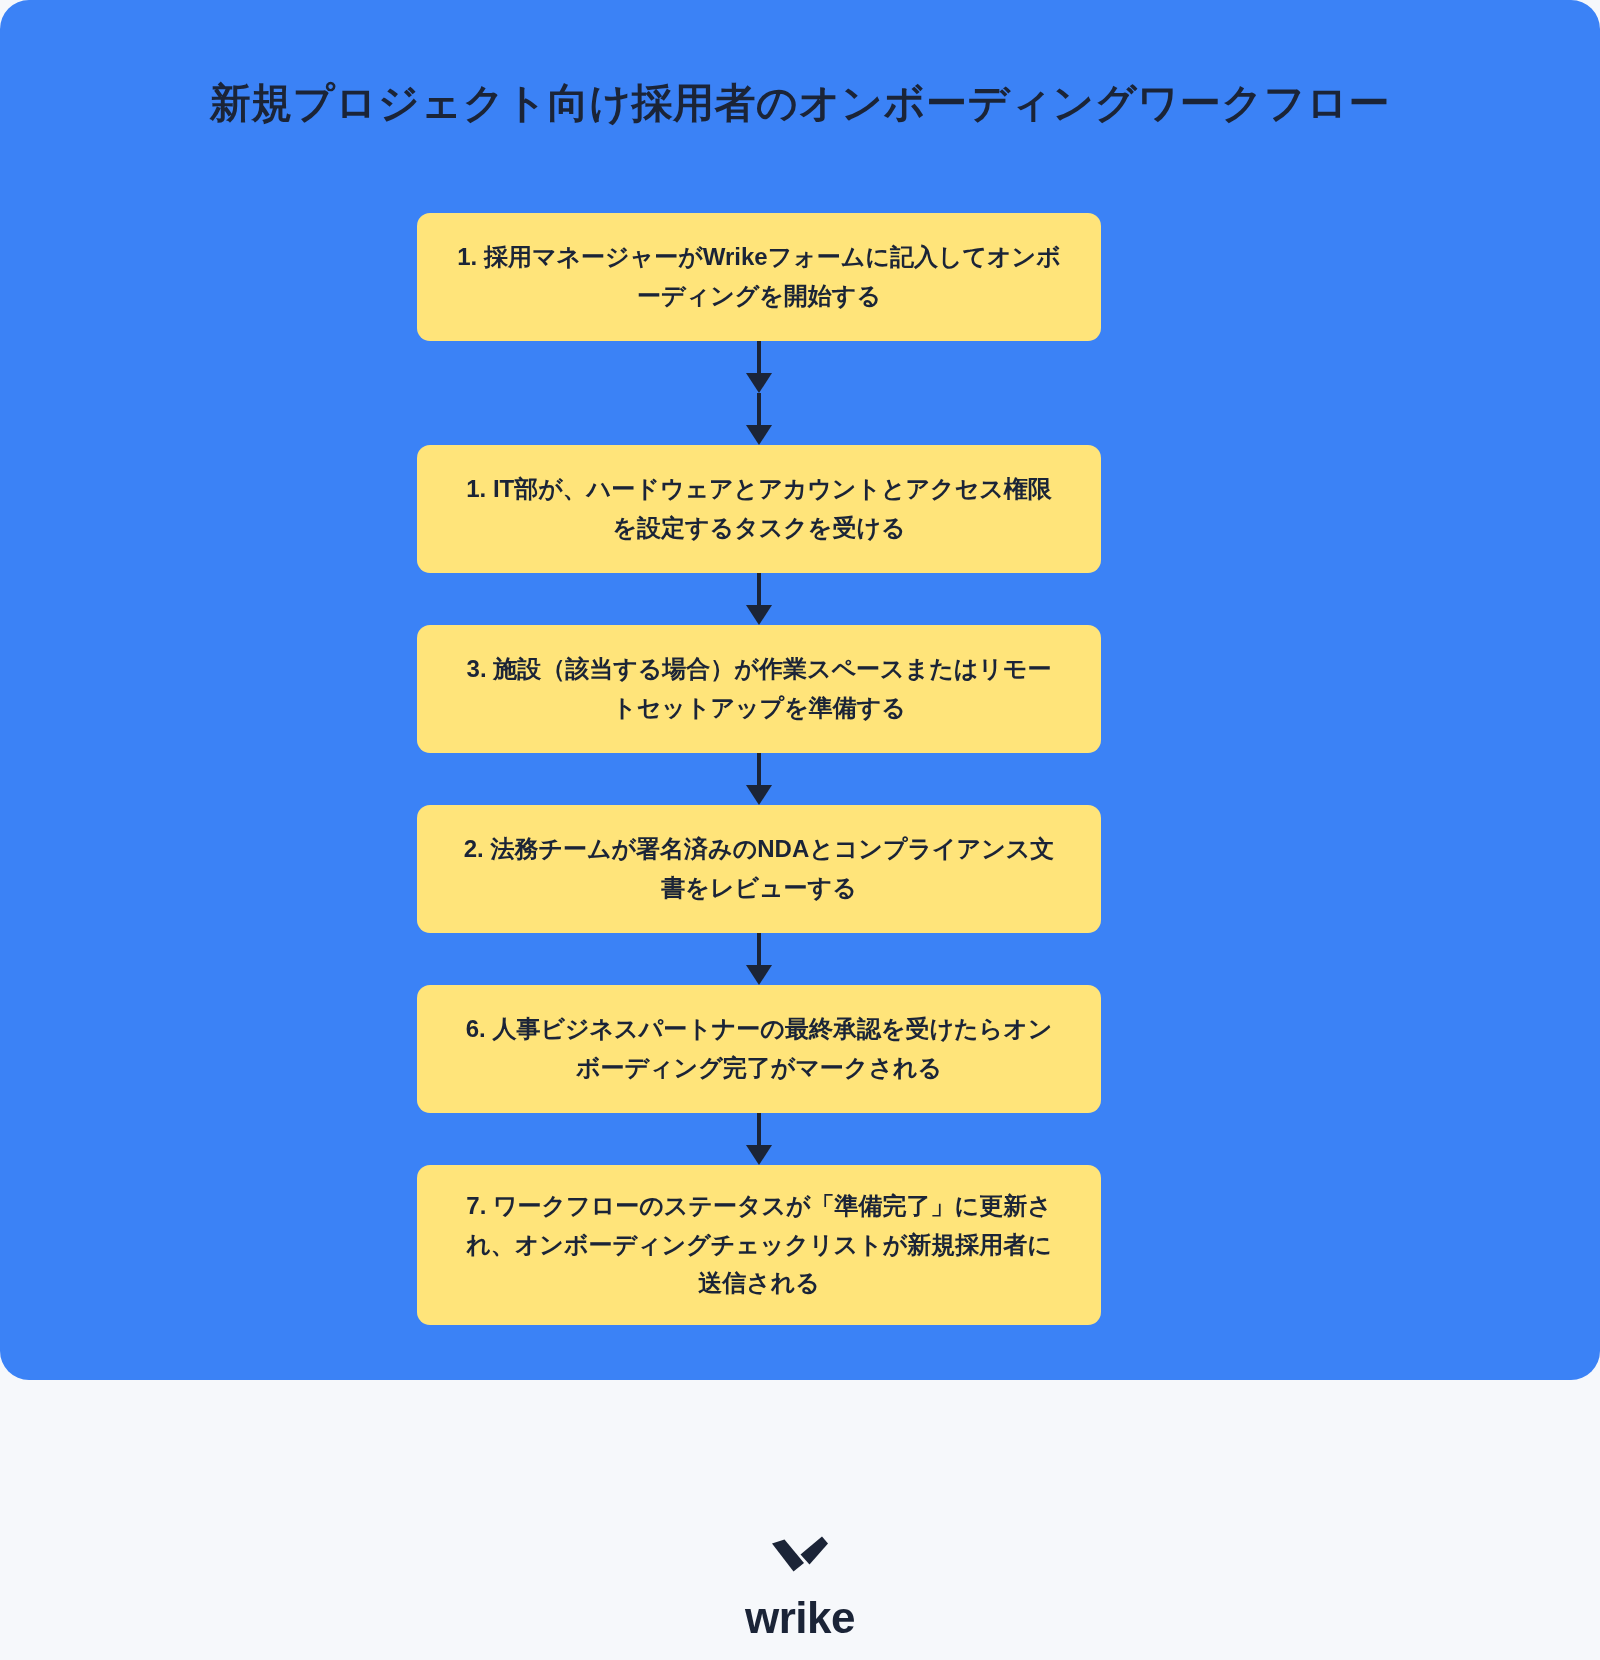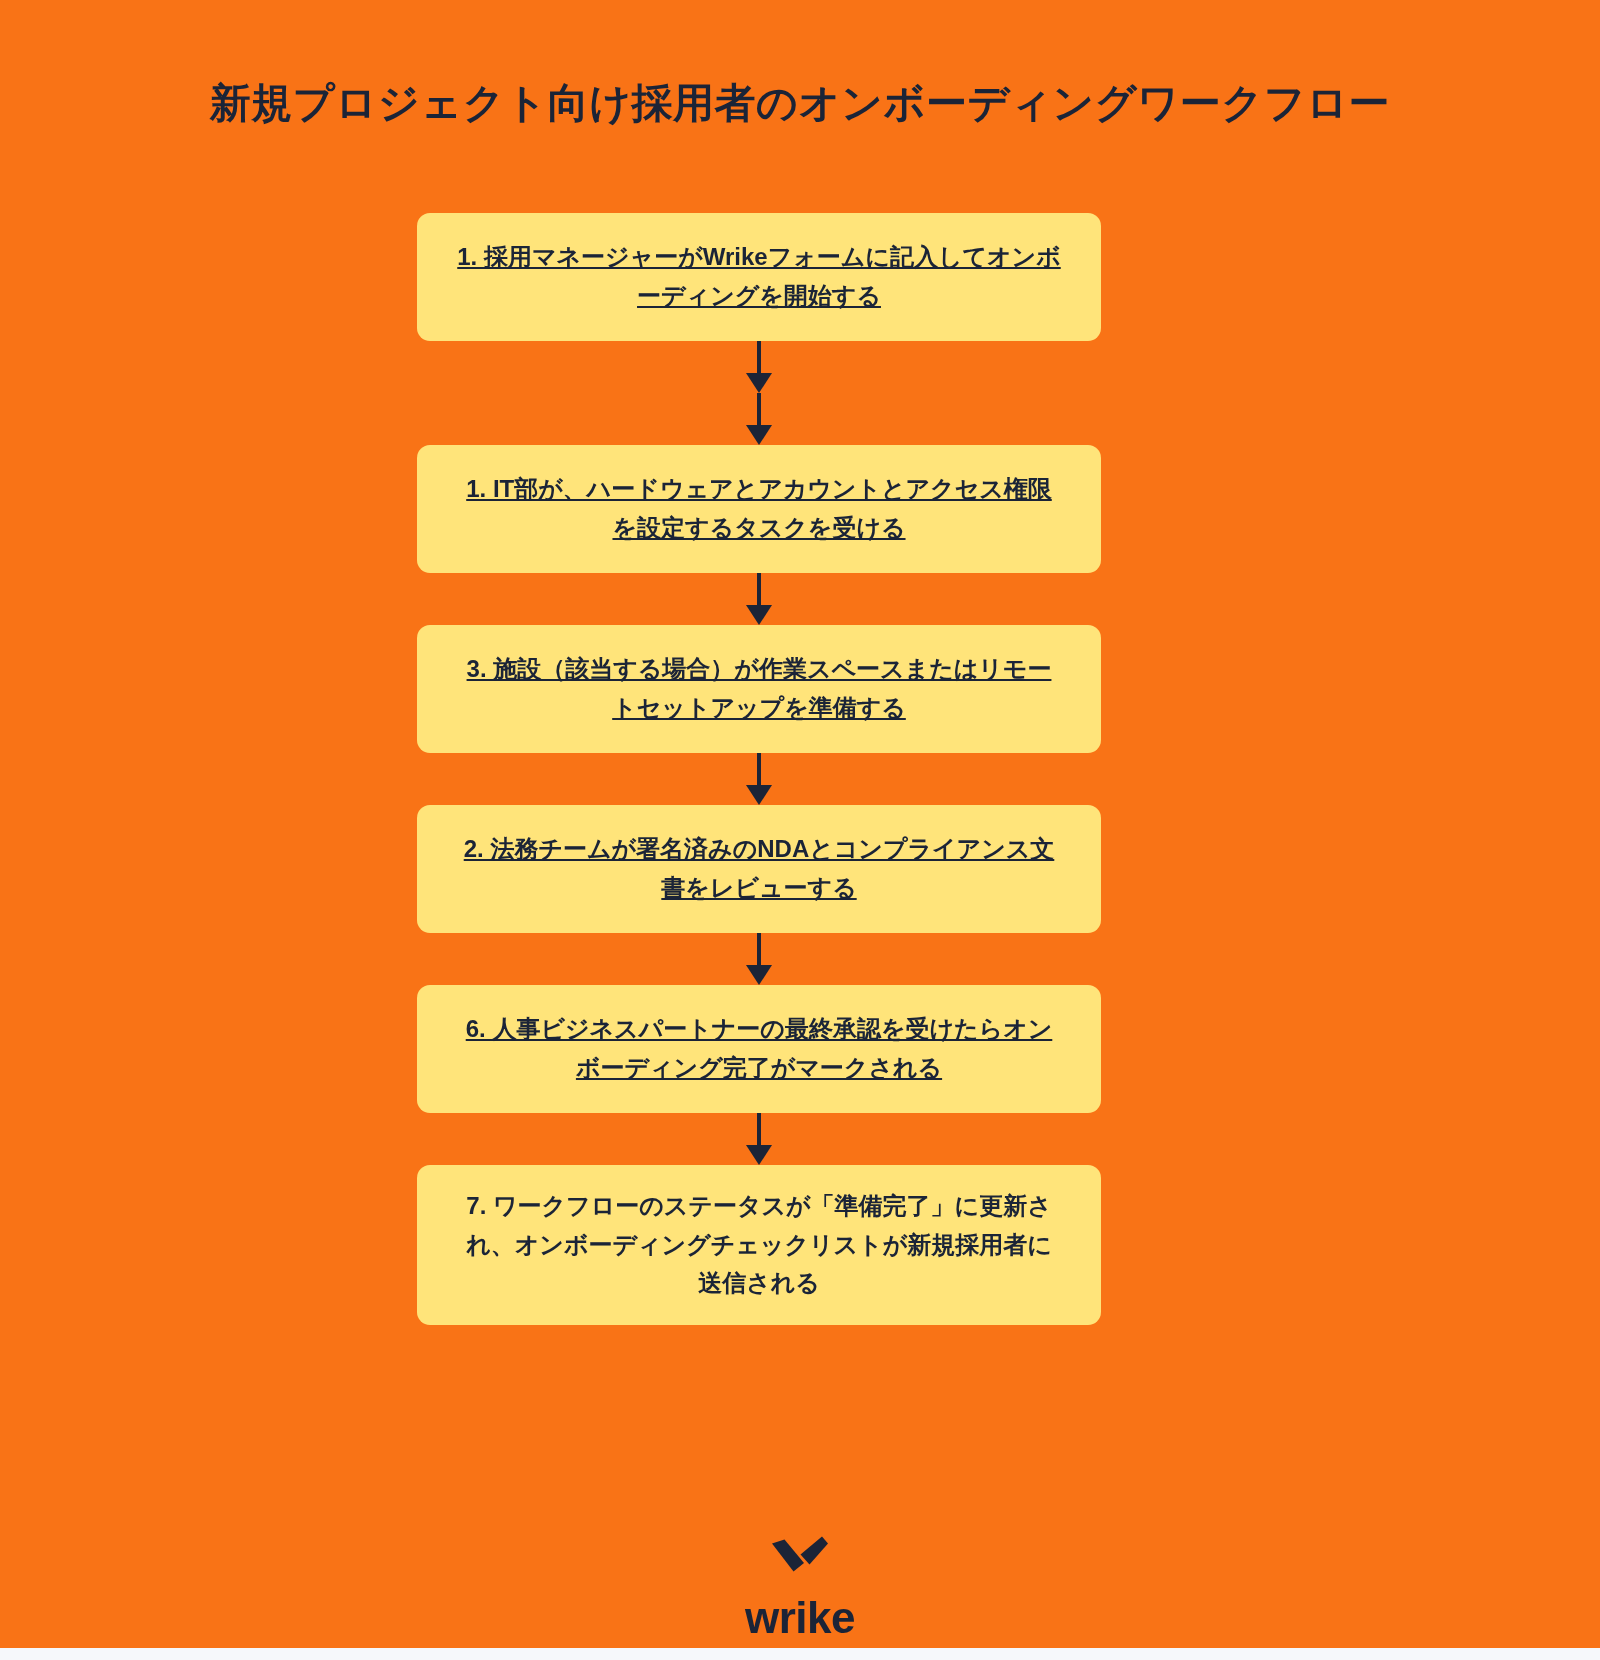--- a/index.html
+++ b/index.html
@@ -9,23 +9,24 @@
   body {
     width: 1600px;
     height: 1660px;
     background: #f6f8fb;
     font-family: "Liberation Sans", "DejaVu Sans", sans-serif;
     overflow: hidden;
   }
   .page {
     position: relative;
     width: 1600px;
-    height: 1648px;
-    background: #f97316;
+    height: 1380px;
+    background: #3b82f6;
     box-sizing: border-box;
+    border-radius: 29px;
   }
   .title {
     position: absolute;
     left: 0;
     top: 78px;
     width: 1600px;
     text-align: center;
     font-size: 41px;
     font-weight: 700;
     letter-spacing: 0.5px;
@@ -50,21 +51,21 @@
     align-items: center;
     justify-content: center;
     box-sizing: border-box;
     padding: 22px 38px;
   }
   .node-text {
     width: 100%;
     display: block;
   }
   .node.h-one   { height: 92px; }
-  .node.h-two   { height: 128px; text-decoration: underline; }
+  .node.h-two   { height: 128px; }
   .node.h-three { height: 160px; }
 
   .connector {
     height: 52px;
     position: relative;
   }
   .connector .shaft {
     position: absolute;
     left: 50%;
     top: 0;

